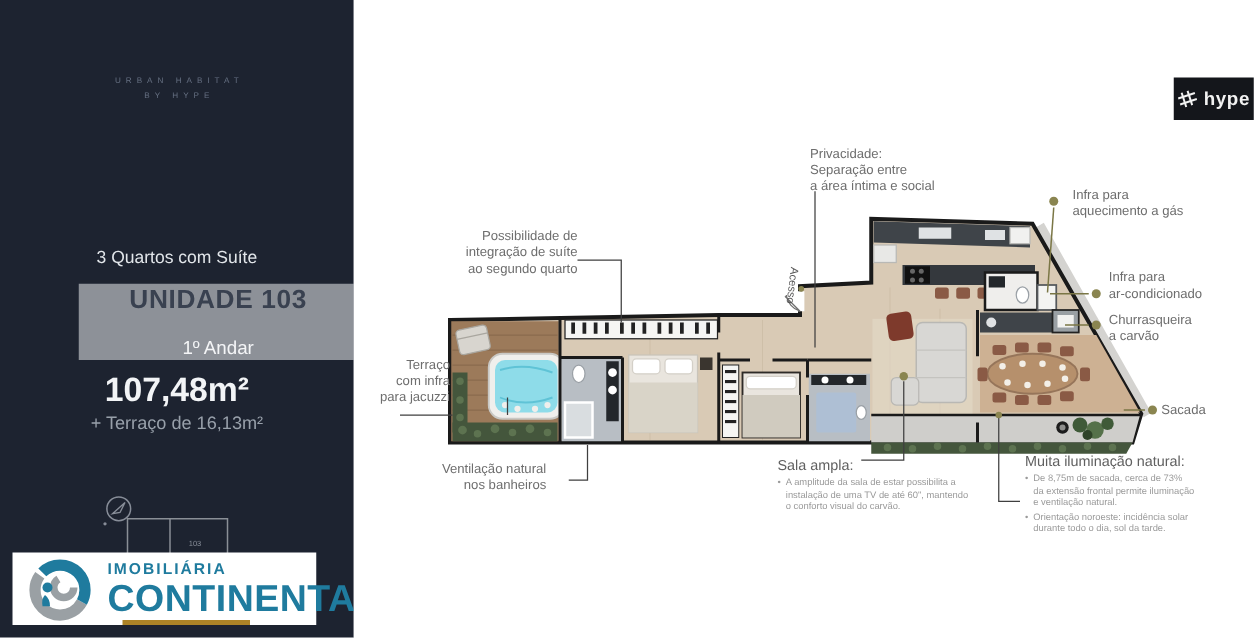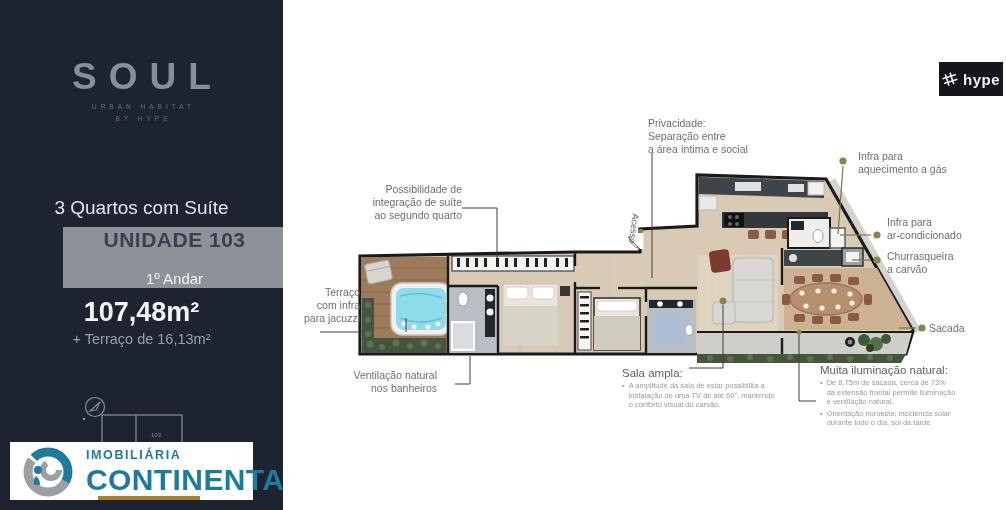--- a/index.html
+++ b/index.html
@@ -5,21 +5,21 @@
   * { margin:0; padding:0; box-sizing:border-box; }
   html,body { width:1006px; height:510px; }
   body { font-family:"Liberation Sans", sans-serif; position:relative; background:#fff; overflow:hidden; }
 
   
   .sidebar { position:absolute; left:0; top:0; width:283px; height:510px; background:#1d2330; }
   .brand { position:absolute; top:56px; left:0; width:283px; text-align:center; }
   .brand-name { font-size:37px; font-weight:600; color:#888e99; letter-spacing:12px; padding-left:12px; }
   .brand-tag { font-size:6.5px; color:#667082; letter-spacing:4px; padding-left:4px; margin-top:5px; }
   .unit-type { position:absolute; top:197px; left:0; width:283px; text-align:center;
-               color:#e2e6ea; font-size:19px; font-weight:500; }
+               color:#e2e6ea; font-size:14px; font-weight:500; }
   .unit-box { position:absolute; top:227px; left:30px; width:223px; height:61px; background:#8d9198;
               display:flex; flex-direction:column; align-items:center; justify-content:center; gap:18px;margin-left:33px; }
   .unit-box-title { font-size:21px; font-weight:700; color:#394150; letter-spacing:0.5px; }
   .unit-box-floor { font-size:15px; font-weight:500; color:#f4f5f7; }
   .area-main { position:absolute; top:297px; left:0; width:283px; text-align:center;
                color:#f2f4f6; font-size:27px; font-weight:700; }
   .area-extra { position:absolute; top:331px; left:0; width:283px; text-align:center;
                 color:#98a0aa; font-size:14.5px; }
   .keyplan { position:absolute; top:392px; left:76px; }
   .agency { position:absolute; top:442px; left:10px; width:243px; height:58px; background:#ffffff; }
@@ -54,21 +54,20 @@
   .feature .bullet { display:flex; gap:4px; margin-top:2px; color:#9a9a9a; font-size:7.5px; line-height:9.5px; }
   .feature .bdot { font-size:7.5px; line-height:9.5px; color:#9a9a9a; }
   .f-sala { left:339px; top:367px; }
   .f-muita { left:537px; top:364px; }
 </style>
 </head>
 <body>
 
 <div class="sidebar">
   <div class="brand">
-    <div class="brand-name">SOUL</div>
     <div class="brand-tag">URBAN HABITAT</div>
     <div class="brand-tag">BY HYPE</div>
   </div>
 
   <div class="unit-type">3 Quartos com Suíte</div>
 
   <div class="unit-box">
     <div class="unit-box-title">UNIDADE 103</div>
     <div class="unit-box-floor">1º Andar</div>
   </div>

